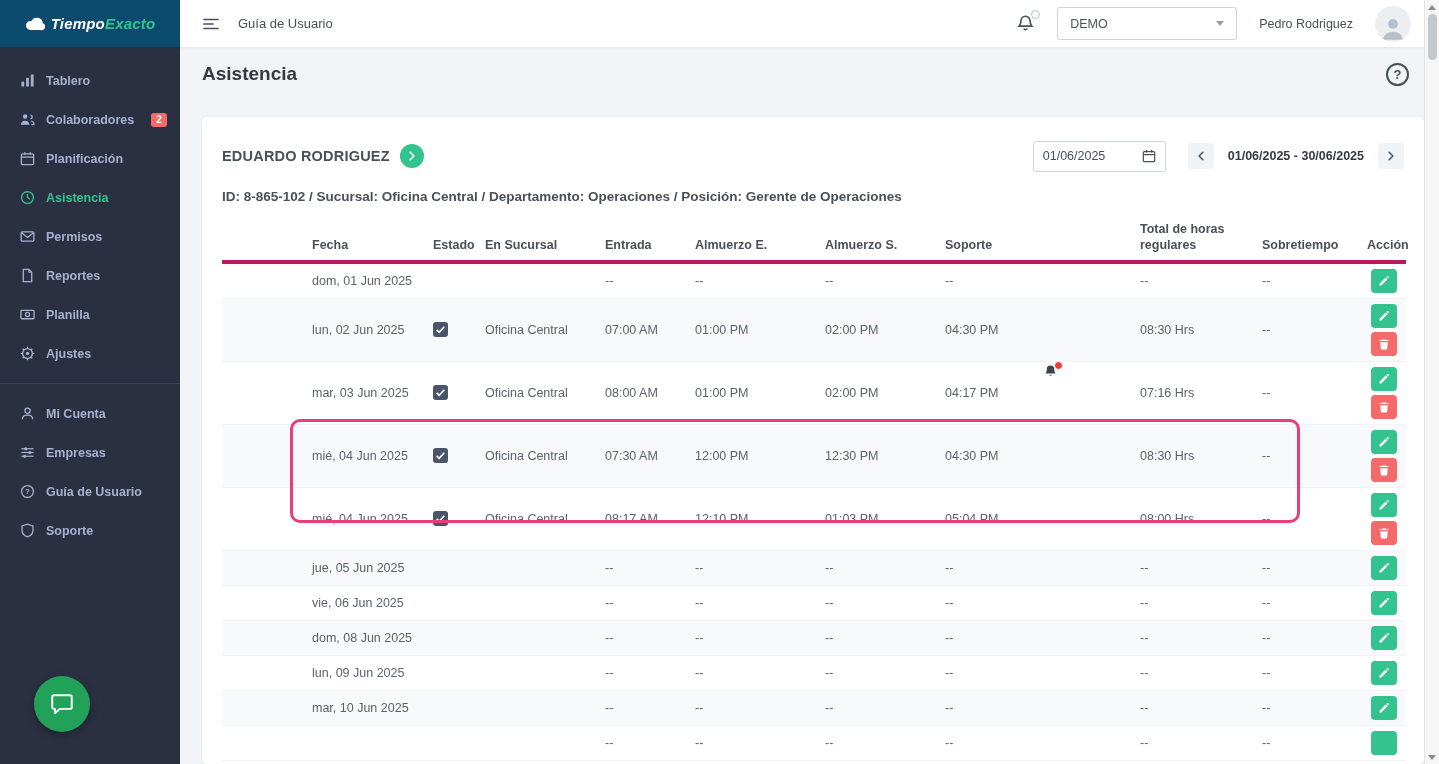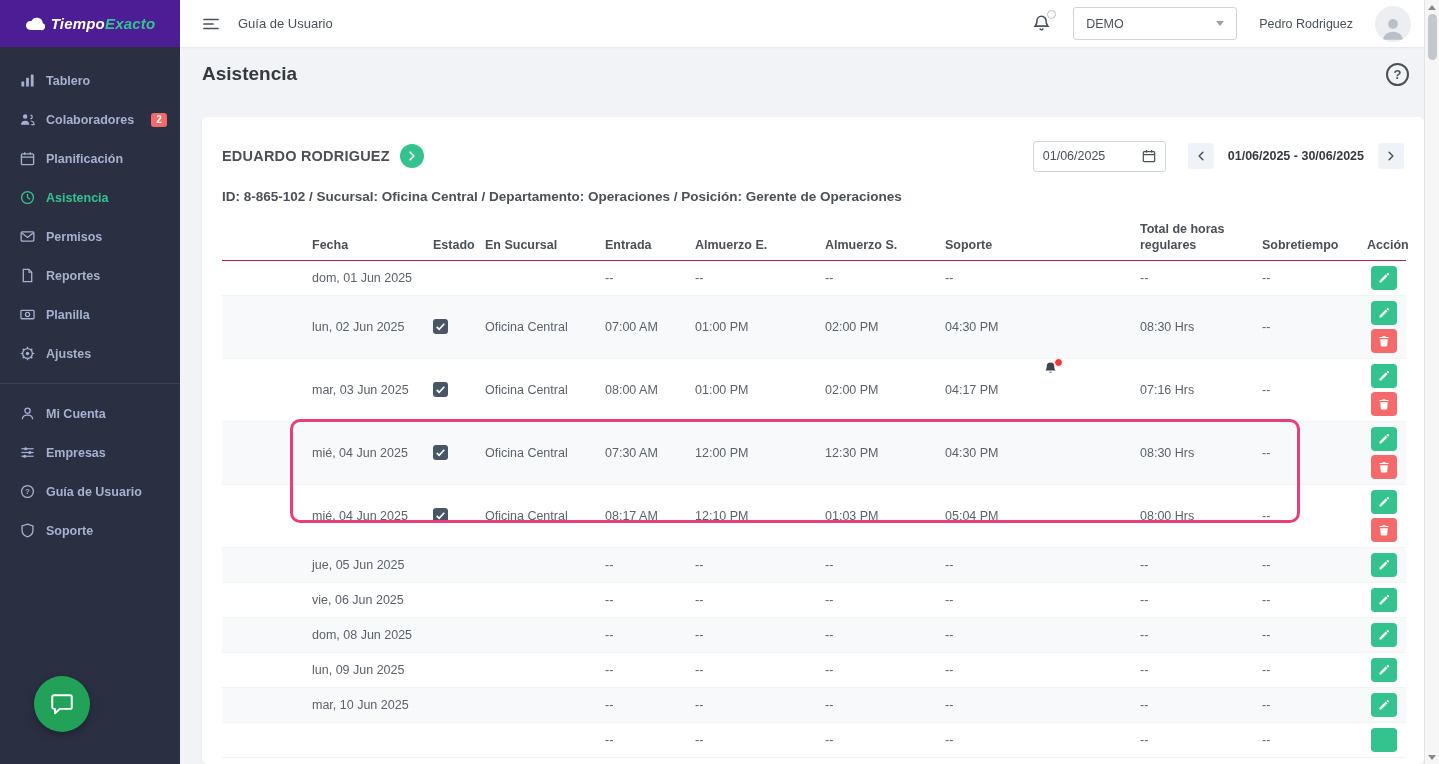--- a/index.html
+++ b/index.html
@@ -2,41 +2,41 @@
 <html><head>
 <meta charset="utf-8">
 <style>
   * { margin:0; padding:0; box-sizing:border-box; }
   html,body { width:1439px; height:764px; overflow:hidden; }
   body { font-family:"Liberation Sans", sans-serif; background:#f2f3f6; position:relative; color:#495057; }
   button { font-family:inherit; }
 
   
   .sidebar { position:absolute; left:0; top:0; width:180px; height:764px; background:#2a3042; z-index:10; }
-  .logo { height:47px; background:#4c1d95; display:flex; align-items:center; justify-content:center; gap:6px; color:#fff; cursor:pointer; }
+  .logo { height:47px; background:#0c4a6e; display:flex; align-items:center; justify-content:center; gap:6px; color:#fff; cursor:pointer; }
   .logo-text { font-size:15px; font-weight:bold; font-style:italic; letter-spacing:.2px; }
   .logo-accent { color:#34c38f; }
   .menu { padding-top:14px; }
   .menu-item { display:flex; align-items:center; gap:11px; padding:0 20px; height:39px; color:#a6b0cf; font-size:12.5px; font-weight:600; cursor:pointer; }
   .menu-item svg { flex:0 0 auto; }
   .menu-item.active { color:#34c38f; }
   .menu-badge { background:#f46a6a; color:#fff; font-size:10px; font-weight:bold; padding:2px 5px; border-radius:3px; line-height:1; margin-left:6px; }
   .menu-divider { border-top:1px solid #3a4155; margin:10px 0; }
   .chat-fab { position:absolute; left:34px; bottom:32px; width:56px; height:56px; border-radius:50%; background:#22a158; border:none; display:flex; align-items:center; justify-content:center; cursor:pointer; box-shadow:0 3px 8px rgba(0,0,0,.3); }
 
   
   .main { position:absolute; left:180px; top:0; width:1259px; height:764px; }
   .topbar { height:47px; background:#fff; display:flex; align-items:center; justify-content:space-between; padding:0 28px 0 22px; box-shadow:0 1px 2px rgba(0,0,0,.06); }
   .topbar-left { display:flex; align-items:center; gap:18px; }
   .hamburger { display:flex; cursor:pointer; }
   .topbar-link { font-size:13px; color:#495057; cursor:pointer; }
   .topbar-right { display:flex; align-items:center; gap:22px; }
   .bell { position:relative; display:flex; cursor:pointer; }
   .bell-badge { position:absolute; top:-4px; right:-5px; width:9px; height:9px; border-radius:50%; background:#fff; border:1.5px solid #b9c0ca; }
-  .company-select { width:164px; height:33px; border:1px solid #ced4da; border-radius:3px; display:flex; align-items:center; justify-content:space-between; padding:0 12px; font-size:12.5px; color:#495057; background:#fff; cursor:pointer; }
+  .company-select { width:180px; height:33px; border:1px solid #ced4da; border-radius:3px; display:flex; align-items:center; justify-content:space-between; padding:0 12px; font-size:12.5px; color:#495057; background:#fff; cursor:pointer; }
   .caret { width:0; height:0; border-left:4px solid transparent; border-right:4px solid transparent; border-top:5px solid #99a0ab; }
   .user-name { font-size:12.5px; color:#495057; cursor:pointer; }
   .avatar { width:36px; height:36px; border-radius:50%; background:#eceef1; overflow:hidden; display:flex; align-items:flex-end; justify-content:center; cursor:pointer; }
 
   
   .page-head { height:54px; display:flex; align-items:center; justify-content:space-between; padding:0 30px 0 22px; }
   .page-head h1 { font-size:19px; font-weight:600; color:#343a40; }
   .help-circle { width:23px; height:23px; border:2px solid #495057; border-radius:50%; display:flex; align-items:center; justify-content:center; font-size:13px; font-weight:bold; color:#495057; cursor:pointer; }
 
   
@@ -48,21 +48,21 @@
   .emp-next { width:24px; height:24px; border-radius:50%; background:#34c38f; border:none; display:flex; align-items:center; justify-content:center; color:#fff; cursor:pointer; }
   .date-controls { display:flex; align-items:center; gap:22px; }
   .date-input { width:133px; height:31px; border:1px solid #ced4da; border-radius:3px; display:flex; align-items:center; justify-content:space-between; padding:0 9px; font-size:12.5px; color:#495057; cursor:text; background:#fff; }
   .range-nav { display:flex; align-items:center; gap:14px; }
   .nav-btn { width:26px; height:26px; background:#eff2f7; border:none; border-radius:4px; color:#495057; display:flex; align-items:center; justify-content:center; cursor:pointer; }
   .range-label { font-size:12.5px; font-weight:bold; color:#343a40; }
   .emp-details { margin-top:14px; font-size:13.5px; font-weight:bold; color:#495057; }
 
   
   .att-table { width:100%; border-collapse:collapse; table-layout:fixed; margin-top:10px; font-size:12.5px; }
-  .att-table th { text-align:left; font-weight:bold; color:#495057; padding:8px 6px 7px; vertical-align:bottom; border-bottom:1px solid #be185d; line-height:1.25; }
+  .att-table th { text-align:left; font-weight:bold; color:#495057; padding:8px 6px 7px; vertical-align:bottom; border-bottom:4px solid #be185d; line-height:1.25; }
   .att-table td { padding:5px 6px; vertical-align:middle; color:#5b626b; border-bottom:1px solid #f1f3f6; }
   .att-table tbody tr:nth-child(even) td { background:#f8f9fb; }
   th.col-fecha, td.col-fecha { padding-left:90px; }
   .checkbox { width:15px; height:15px; border-radius:3px; background:#4a5568; display:inline-flex; align-items:center; justify-content:center; cursor:pointer; }
   .salida-cell { position:relative; }
   .cell-alert { position:absolute; top:2px; left:104px; cursor:pointer; display:inline-block; }
   .cell-alert .dot { position:absolute; top:-3px; right:-5px; width:9px; height:9px; border-radius:50%; background:#f13b3b; border:1px solid #fff; }
   .action-stack { display:flex; flex-direction:column; gap:4px; align-items:center; }
   .btn-edit,.btn-delete { width:26px; height:24px; border:none; border-radius:4px; display:flex; align-items:center; justify-content:center; cursor:pointer; }
   .btn-edit { background:#34c38f; }

